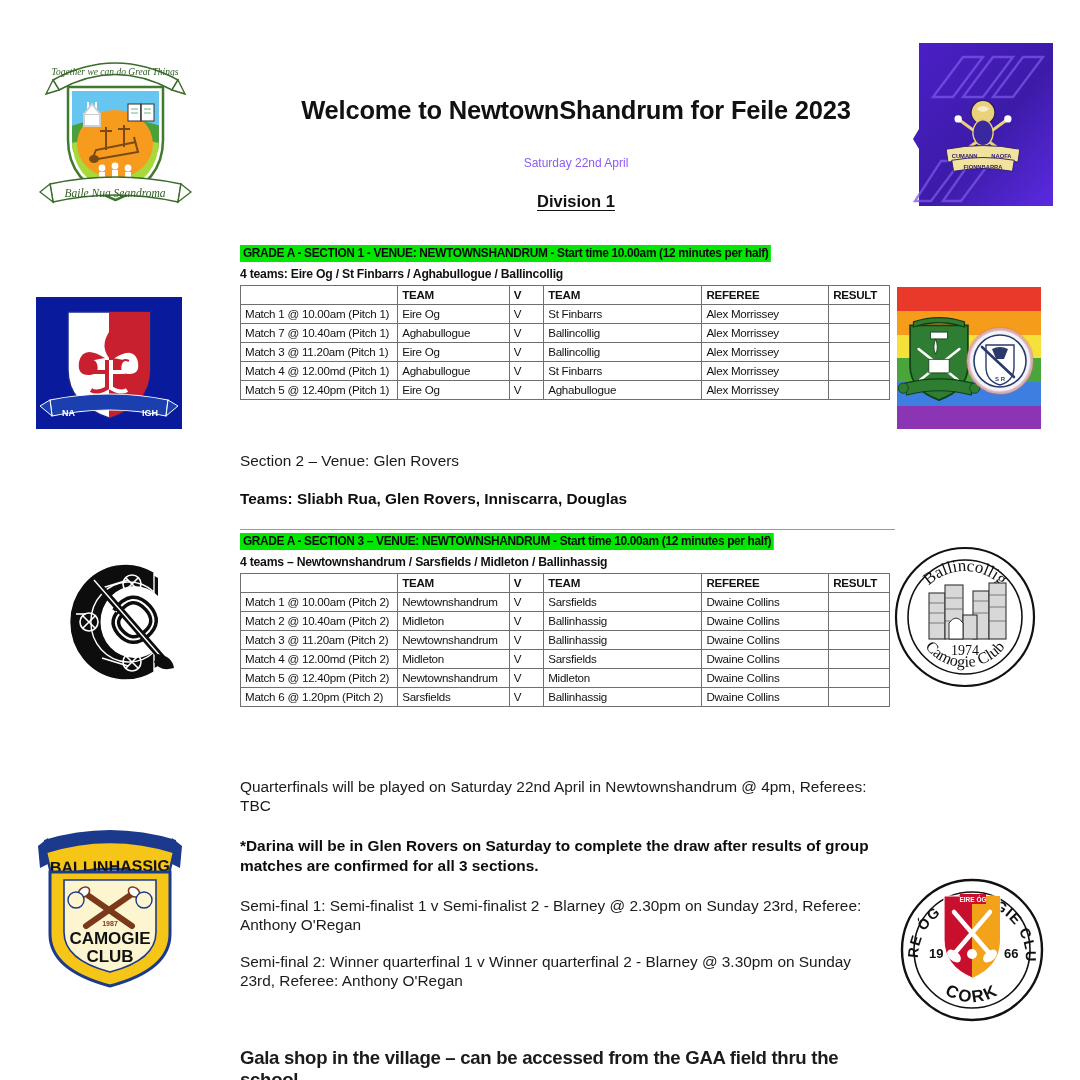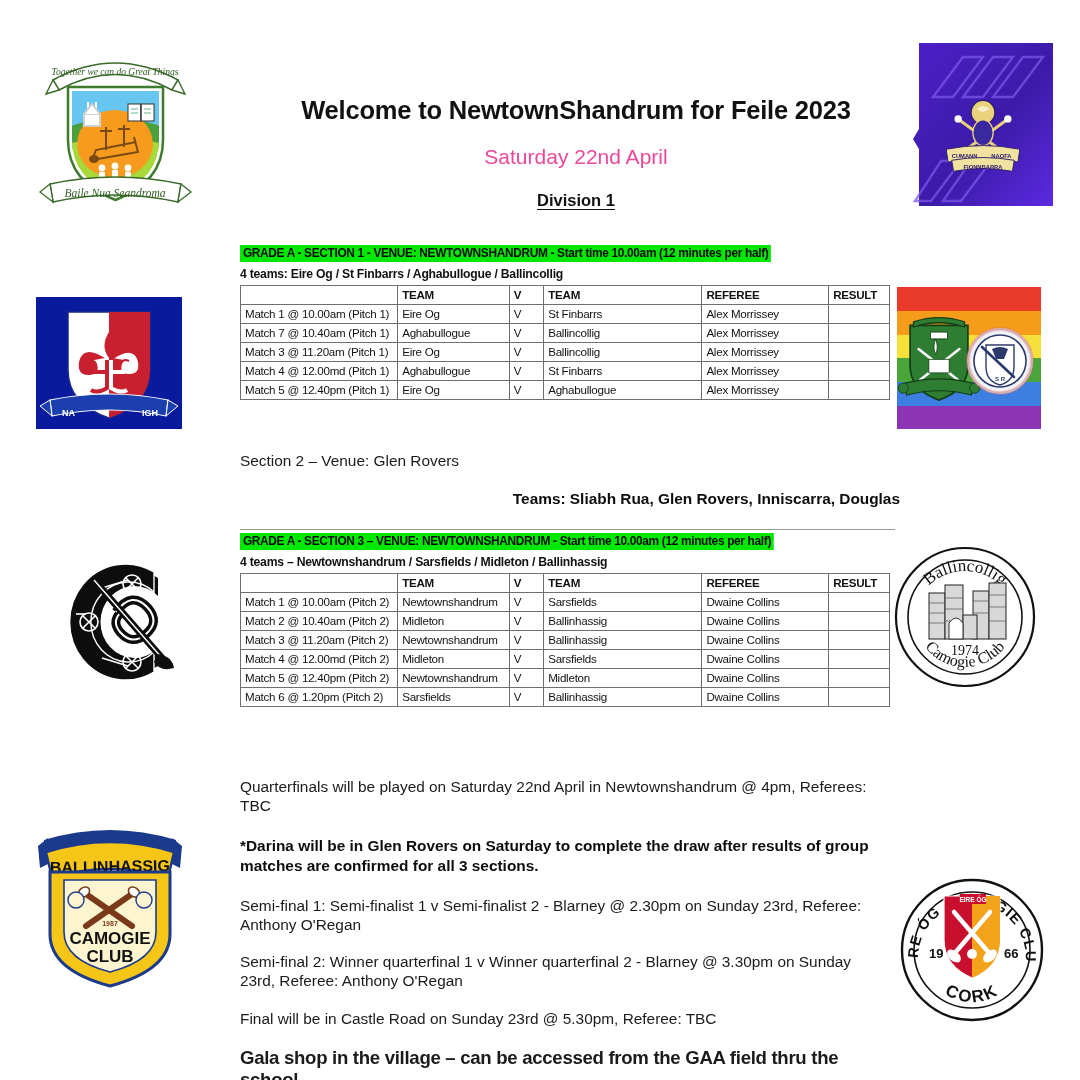--- a/index.html
+++ b/index.html
@@ -10,21 +10,21 @@
   }
   .page{position:absolute;inset:0;}
 
   
   .logo{position:absolute;}
   .logo svg{display:block;}
 
   
   .header{position:absolute;left:236px;top:96px;width:680px;text-align:center;}
   .title{font-size:25.5px;font-weight:bold;letter-spacing:-0.2px;color:#111;}
-  .subtitle{font-size:21px;margin-top:20px;color:#ec4899;font-weight:400;}
+  .subtitle{font-size:12px;margin-top:31px;color:#8b5cf6;font-weight:400;}
   .division{font-size:16.5px;margin-top:22px;font-weight:bold;text-decoration:underline;
             text-underline-offset:3px;color:#111;}
 
   
   .sched{position:absolute;left:240px;width:655px;}
   .greenbar{background:#00e800;display:inline-block;padding:1px 3px 2px 3px;
             font-size:12.4px;font-weight:bold;letter-spacing:-0.35px;color:#0a0a0a;
             font-family:"Liberation Sans Narrow","Liberation Sans",sans-serif;
             transform:scaleX(0.96);transform-origin:left center;white-space:nowrap;}
   .teamsline{font-size:12.6px;font-weight:bold;letter-spacing:-0.25px;margin-top:5px;
@@ -388,21 +388,21 @@
           <td>V</td>
           <td>Aghabullogue</td>
           <td>Alex Morrissey</td>
           <td></td>
         </tr>
       </tbody>
     </table>
   </div>
 
   <div class="txt" style="top:452px;">Section 2 – Venue: Glen Rovers</div>
-  <div class="txt b" style="top:490px;text-align:right;">Teams: Sliabh Rua, Glen Rovers, Inniscarra, Douglas</div>
+  <div class="txt b" style="top:490px;">Teams: Sliabh Rua, Glen Rovers, Inniscarra, Douglas</div>
 
   <div class="sched" style="top:529px;">
     <div class="tabletop"></div>
     <div class="greenbar" style="margin-top:3px;">GRADE A - SECTION 3 – VENUE: NEWTOWNSHANDRUM -  Start time 10.00am  (12 minutes per half)</div>
     <div class="teamsline">4 teams – Newtownshandrum / Sarsfields / Midleton / Ballinhassig</div>
     <table class="fixtures">
       <colgroup>
           <col class="c-match">
           <col class="c-team1">
           <col class="c-v">
@@ -470,16 +470,15 @@
           <td></td>
         </tr>
       </tbody>
     </table>
   </div>
 
   <div class="txt" style="top:778px;width:650px;">Quarterfinals will be played on Saturday 22nd April in Newtownshandrum @ 4pm, Referees: TBC</div>
   <div class="txt b" style="top:836px;width:648px;line-height:1.33;">*Darina will be in Glen Rovers on Saturday to complete the draw after results of group matches are confirmed for all 3 sections.</div>
   <div class="txt" style="top:897px;width:648px;">Semi-final 1: Semi-finalist 1 v Semi-finalist 2 - Blarney @ 2.30pm on Sunday 23rd, Referee: Anthony O'Regan</div>
   <div class="txt" style="top:953px;width:648px;">Semi-final 2: Winner quarterfinal 1 v Winner quarterfinal 2 - Blarney @ 3.30pm on Sunday 23rd, Referee: Anthony O'Regan</div>
-  <div class="txt" style="top:1010px;width:660px;">Final will be in Castle Road on Sunday 23rd @ 5.30pm, Referee: TBC</div>
   <div class="txt big" style="top:1047px;width:648px;">Gala shop in the village – can be accessed from the GAA field thru the school</div>
 
 </div>
 
 </body></html>

